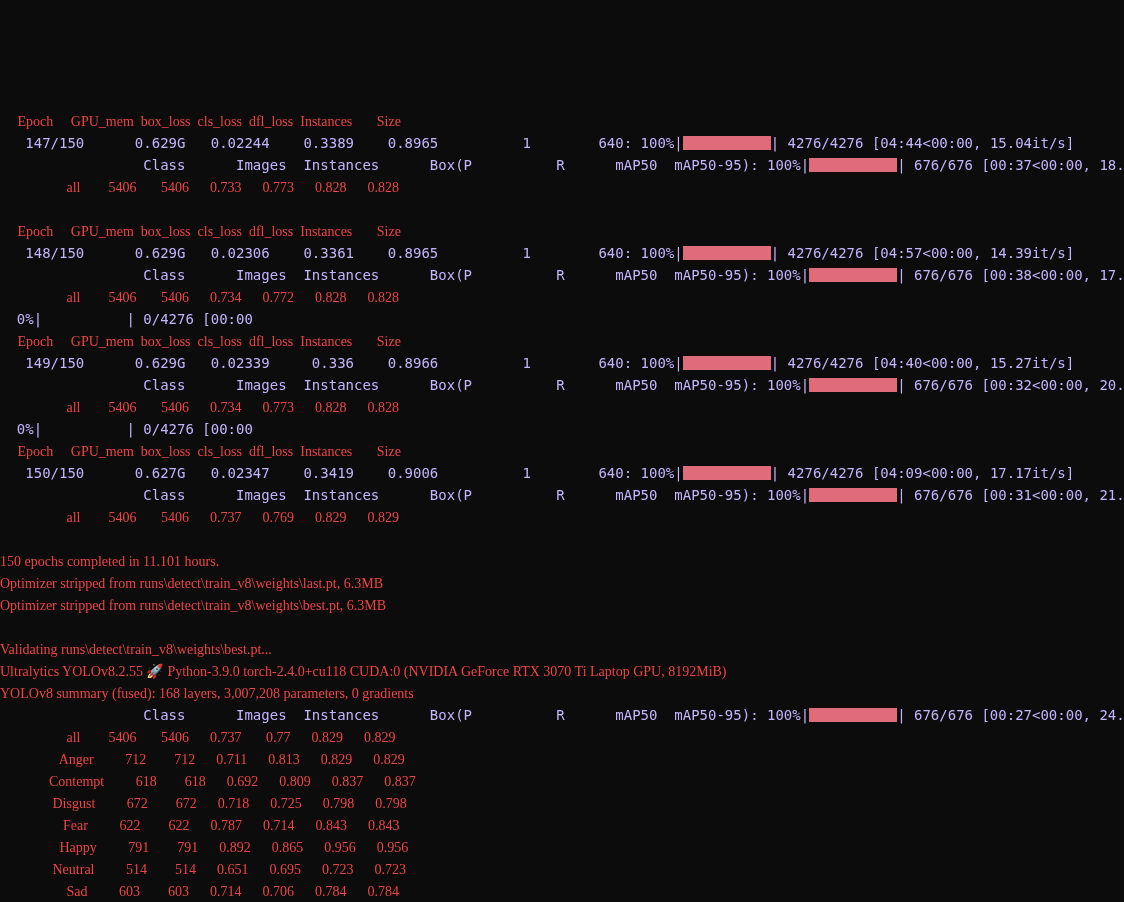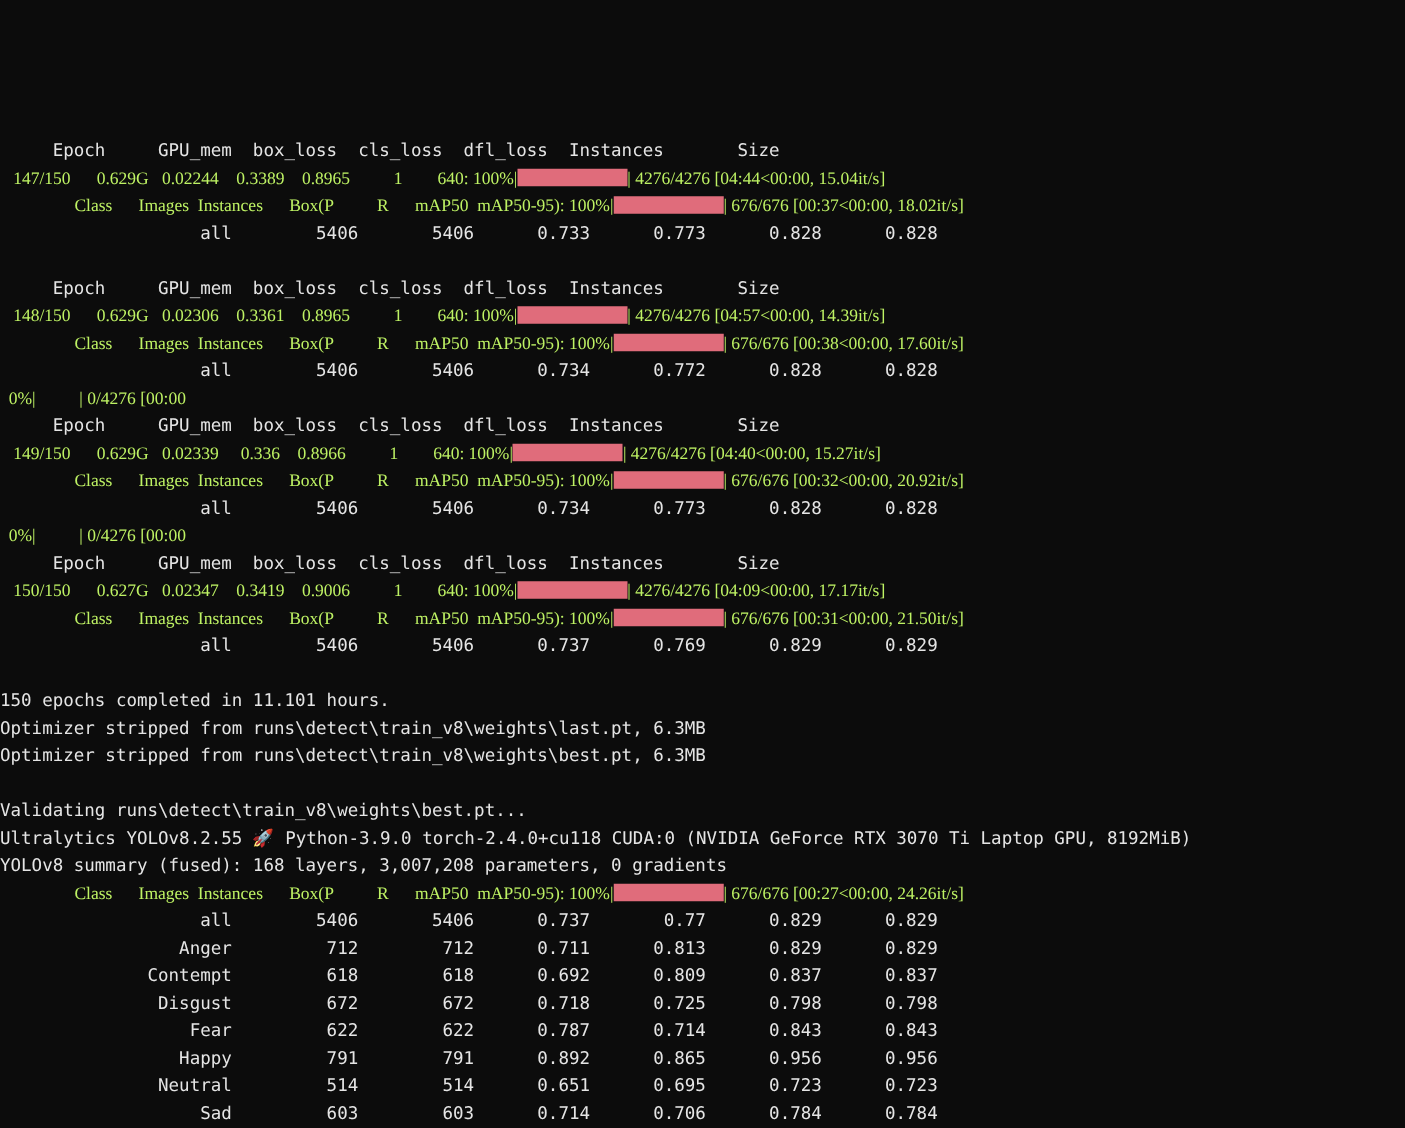--- a/index.html
+++ b/index.html
@@ -14,22 +14,22 @@
     height: 902px;
     overflow: hidden;
     white-space: pre;
   }
   .term {
     padding: 0;
   }
   .line {
     height: 22px;
   }
-  .w { color: #e5e5e5; }   
-  .o { color: #bef264; font-family: Liberation Serif, serif; }   
+  .w { color: #ef4444; font-family: Liberation Serif, serif; }   
+  .o { color: #c4b5fd; }   
   .bar {
     display: inline-block;
     width: 88px;
     height: 14px;
     background: #e06c7b;
     vertical-align: -2px;
   }
 </style>
 </head>
 <body>

